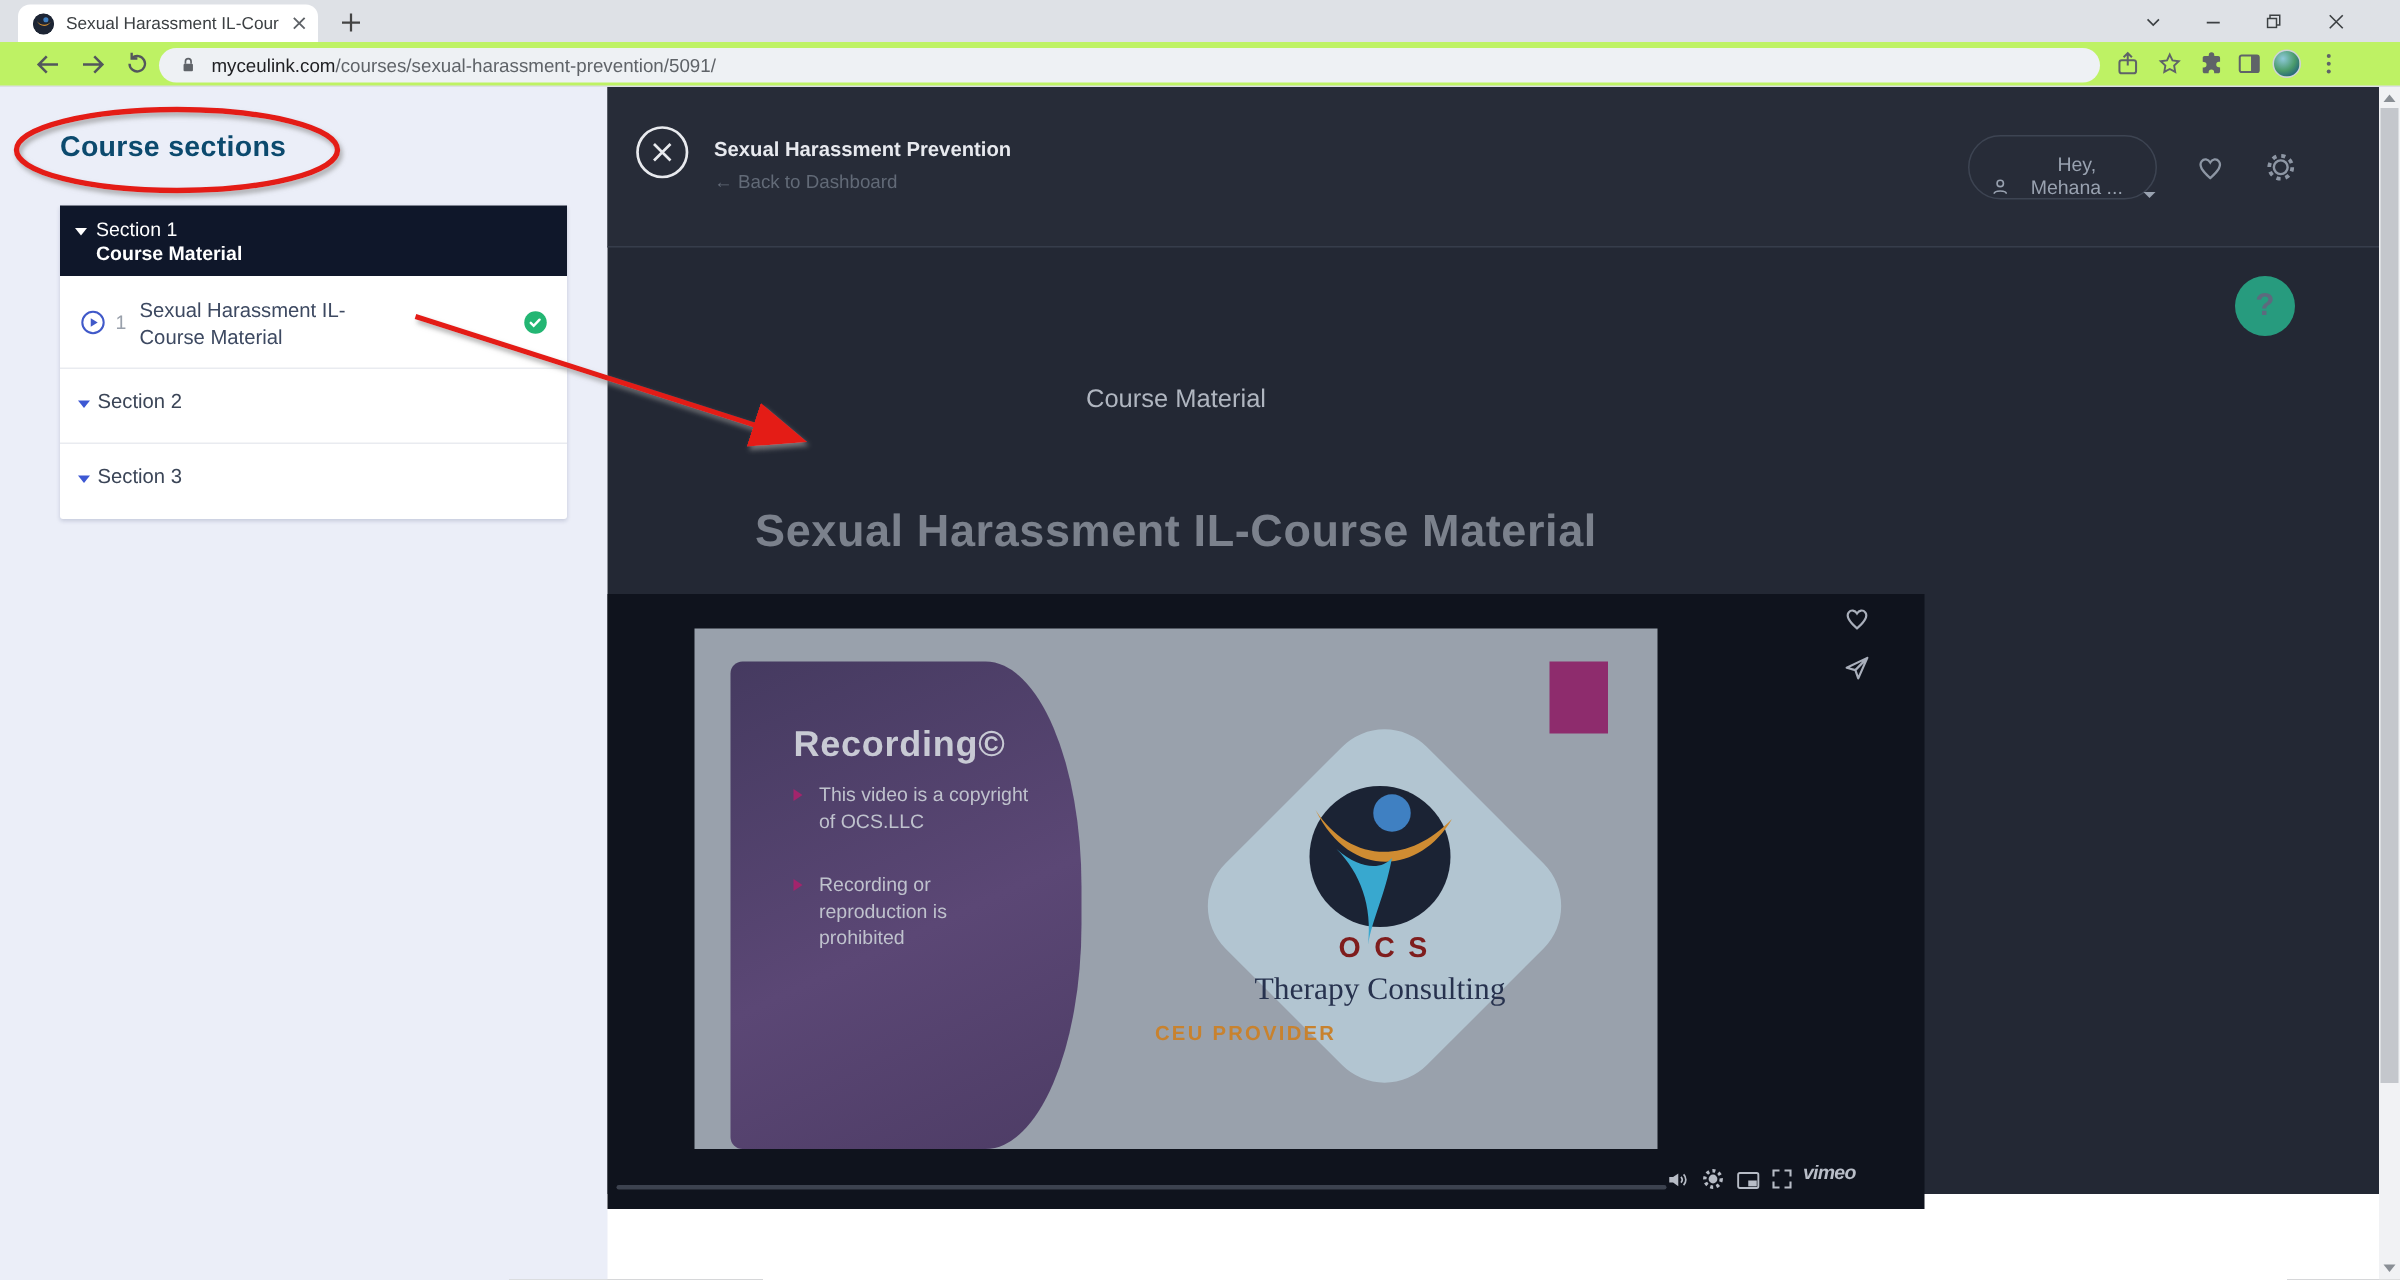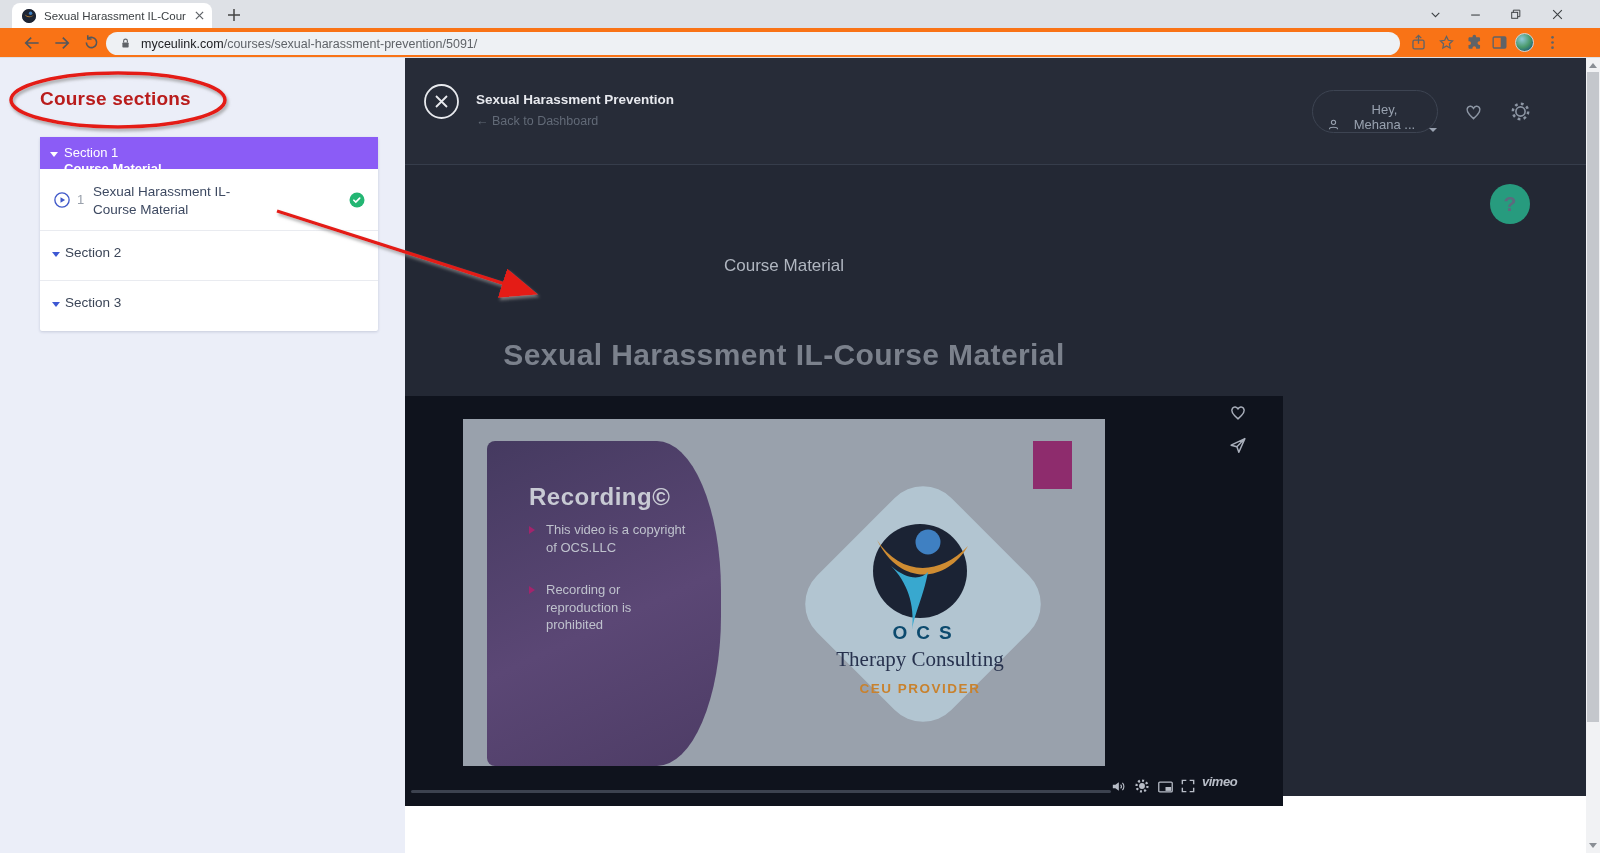--- a/index.html
+++ b/index.html
@@ -9,35 +9,35 @@
 
   
   .tabstrip { position:absolute; left:0; top:0; width:1600px; height:28px; background:#dee1e6; }
   .tab { position:absolute; left:12px; top:3px; width:200px; height:25px; background:#fff; border-radius:8px 8px 0 0; display:flex; align-items:center; padding:0 8px 0 10px; }
   .favicon { width:14px; height:14px; border-radius:50%; background:#1d2534; position:relative; flex:0 0 14px; overflow:hidden; }
   .tab-title { font-size:11.5px; color:#3c4043; margin-left:8px; white-space:nowrap; overflow:hidden; width:142px; }
   .tab-close { margin-left:auto; color:#5f6368; }
   .newtab-btn { position:absolute; left:224px; top:5px; width:20px; height:20px; color:#444; display:flex; align-items:center; justify-content:center; }
   .winctl { position:absolute; top:0; height:28px; width:38px; display:flex; align-items:center; justify-content:center; color:#3c4043; }
 
-  .toolbar { position:absolute; left:0; top:28px; width:1600px; height:30px; background:#f97316; border-bottom:1px solid #dcdfe4; }
+  .toolbar { position:absolute; left:0; top:28px; width:1600px; height:30px; background:#bef264; border-bottom:1px solid #dcdfe4; }
   .navbtn { position:absolute; top:5px; width:20px; height:20px; color:#53575c; }
   .addressbar { position:absolute; left:106px; top:4px; width:1294px; height:23px; border-radius:12px; background:#eef1f4; display:flex; align-items:center; padding-left:12px; }
   .url { font-size:12.5px; margin-left:8px; white-space:nowrap; }
   .url .domain { color:#202124; }
   .url .path { color:#5f6368; }
   .chrome-right { color:#5f6368; }
   .avatar { position:absolute; left:1515px; top:5px; width:19px; height:19px; border-radius:50%; background:radial-gradient(circle at 35% 30%, #8ec9da, #4a9a6b 50%, #1d5c7e 85%); border:1px solid #cfd3d8; }
 
   
   .app { position:absolute; left:0; top:58px; width:1600px; height:795px; }
   .sidebar { position:absolute; left:0; top:0; width:405px; height:795px; background:#ebeef8; }
-  .sidebar-heading { position:absolute; left:40px; top:30px; font-size:19px; font-weight:bold; color:#b91c1c; letter-spacing:.2px; }
+  .sidebar-heading { position:absolute; left:40px; top:30px; font-size:19px; font-weight:bold; color:#0c4a6e; letter-spacing:.2px; }
   .card { position:absolute; left:40px; top:79px; width:338px; background:#fff; border-radius:2px; box-shadow:0 1px 3px rgba(30,40,90,.18); }
-  .sec-active { height:32px; background:#8b5cf6; color:#fff; position:relative; }
+  .sec-active { height:47px; background:#0f172a; color:#fff; position:relative; }
   .sec-active .l1 { position:absolute; left:24px; top:8px; font-size:13px; }
   .sec-active .l2 { position:absolute; left:24px; top:24px; font-size:13px; font-weight:bold; }
   .chev { width:0; height:0; border-left:4.5px solid transparent; border-right:4.5px solid transparent; border-top:5.5px solid #fff; position:absolute; left:10px; top:15px; }
   .chev.blue { border-top-color:#3d58d3; left:12px; top:21px; }
   .lesson { height:62px; position:relative; border-bottom:1px solid #e9ebf0; }
   .lesson-num { position:absolute; left:37px; top:23px; font-size:13px; color:#99a0ab; }
   .lesson-title { position:absolute; left:53px; top:14px; font-size:13.5px; line-height:18px; color:#3d4961; }
   .sec-row { height:50px; position:relative; border-bottom:1px solid #e9ebf0; }
   .sec-row:last-child { border-bottom:none; }
   .sec-row .lbl { position:absolute; left:25px; top:14px; font-size:13.5px; color:#3b4557; }
@@ -60,23 +60,23 @@
   .purple-panel { position:absolute; left:24px; top:22px; width:234px; height:325px;
       background:linear-gradient(155deg,#453a60 0%,#5b4775 55%,#4d3c65 100%);
       border-radius:8px 64px 64px 8px / 8px 150px 150px 8px; }
   .copy-title { position:absolute; left:42px; top:42px; font-size:24px; font-weight:bold; color:#c8cad4; letter-spacing:.5px; }
   .bullet { position:absolute; left:42px; font-size:13px; line-height:17.5px; color:#bfc2cd; }
   .tri { position:absolute; left:0; top:5px; width:0; height:0; border-top:4.5px solid transparent; border-bottom:4.5px solid transparent; border-left:6.5px solid #a3246c; }
   .bullet .lines { margin-left:17px; }
   .magenta-rect { position:absolute; left:570px; top:22px; width:39px; height:48px; background:#8e2c6d; }
   .diamond { position:absolute; left:365px; top:90px; width:190px; height:190px; background:#b2c5d1; border-radius:40px; transform:rotate(45deg); }
   .logo-svg { position:absolute; left:402px; top:97px; overflow:visible; }
-  .ocs-acronym { position:absolute; left:307px; top:203px; width:304px; text-align:center; font-size:19px; font-weight:bold; color:#0c4a6e; letter-spacing:9px; text-indent:9px; }
+  .ocs-acronym { position:absolute; left:307px; top:203px; width:304px; text-align:center; font-size:19px; font-weight:bold; color:#7f1d1d; letter-spacing:9px; text-indent:9px; }
   .ocs-name { position:absolute; left:307px; top:228px; width:300px; text-align:center; font-size:21px; color:#27324e; font-family:"Liberation Serif", serif; }
-  .ocs-tagline { position:absolute; left:307px; top:262px; width:300px; text-align:center; font-size:13.5px; font-weight:bold; color:#c8822e; letter-spacing:1.5px; }
+  .ocs-tagline { position:absolute; left:307px; top:262px; width:300px; font-size:13.5px; font-weight:bold; color:#c8822e; letter-spacing:1.5px; }
   .vid-icon { position:absolute; color:#a9afbb; }
   .progress { position:absolute; left:6px; top:394px; width:700px; height:3px; background:#3c424f; border-radius:2px; }
   .ctl { position:absolute; top:382px; color:#b7bcc6; }
   .vimeo { position:absolute; left:797px; top:378px; font-size:13px; font-weight:bold; font-style:italic; color:#b9bec8; letter-spacing:-.5px; }
 
   
   .scrollbar { position:absolute; left:1586px; top:58px; width:14px; height:795px; background:#f1f2f4; }
   .sb-thumb { position:absolute; left:1px; top:14px; width:12px; height:650px; background:#c4c7cc; }
   .sb-arrow { position:absolute; left:3px; width:0; height:0; border-left:4px solid transparent; border-right:4px solid transparent; }
   .sb-up { top:5px; border-bottom:5px solid #8a8f95; }

